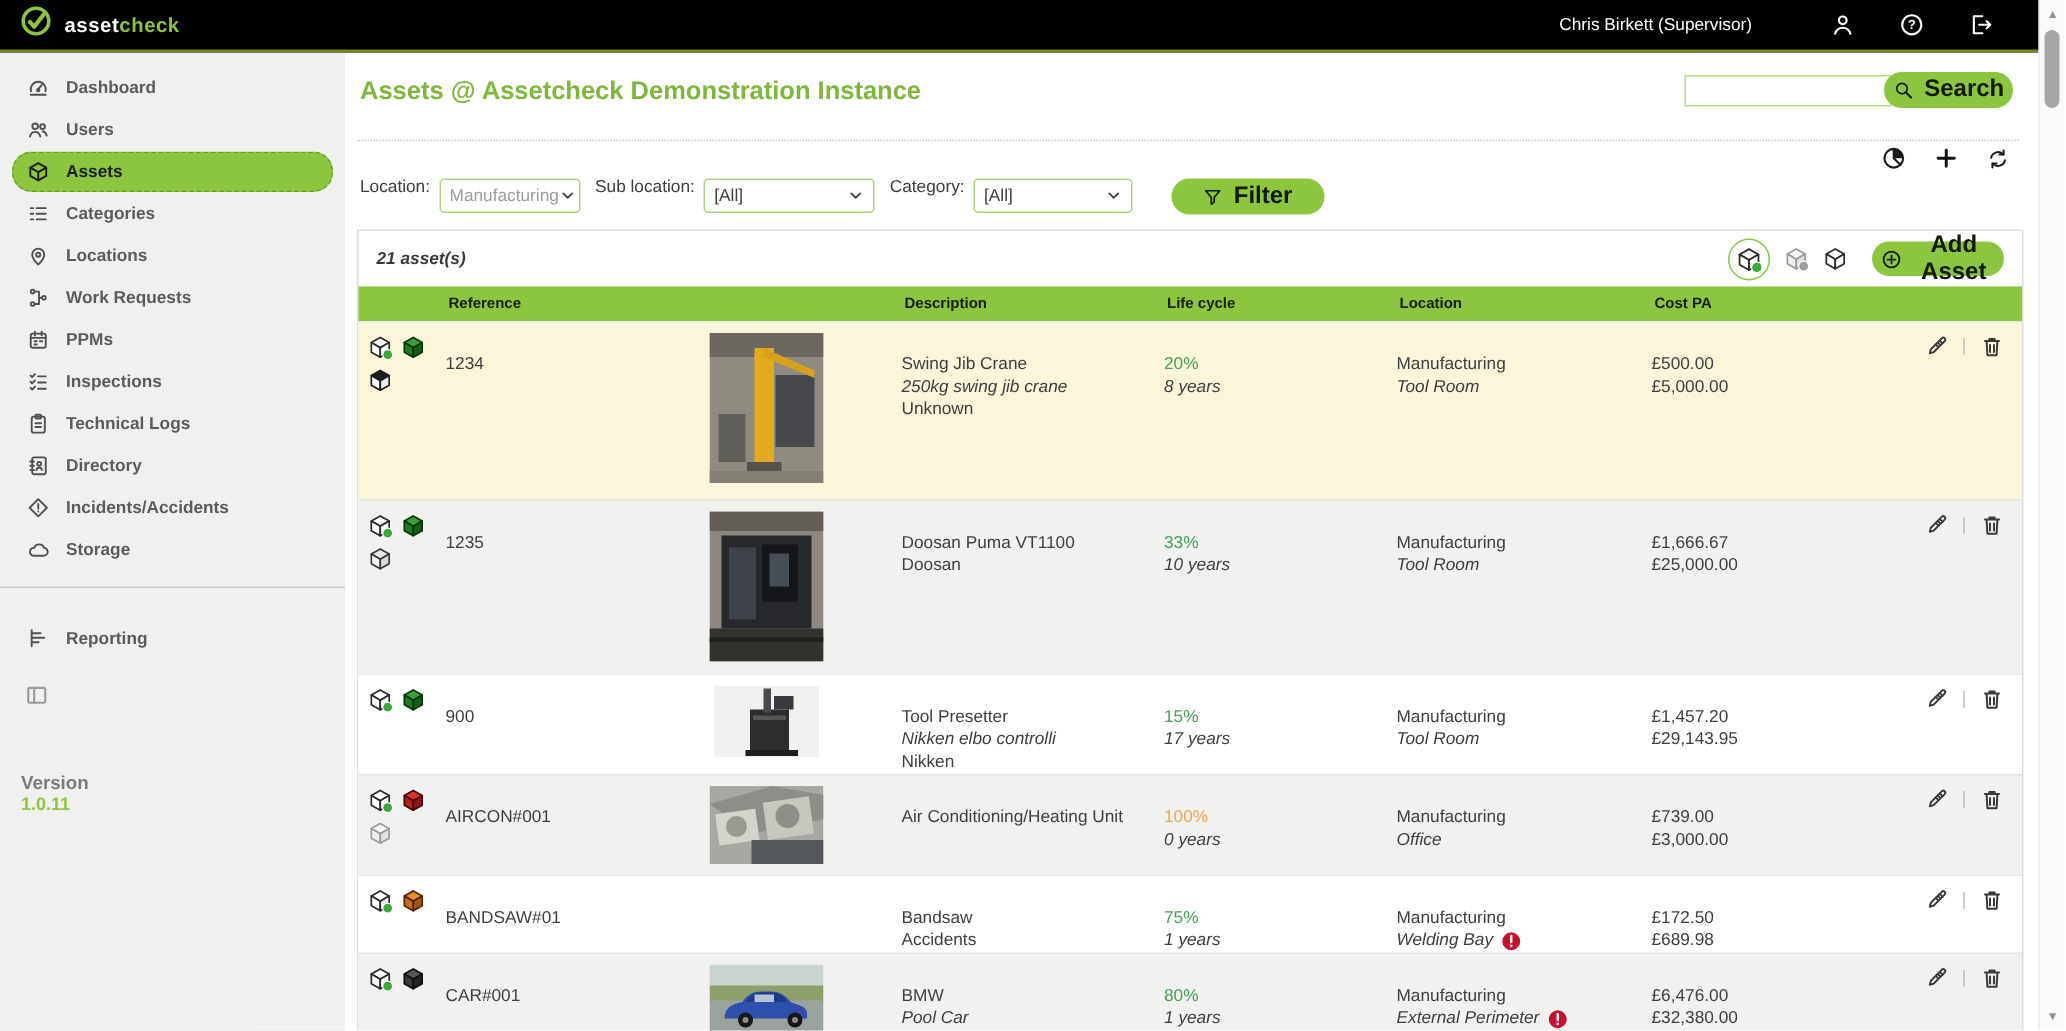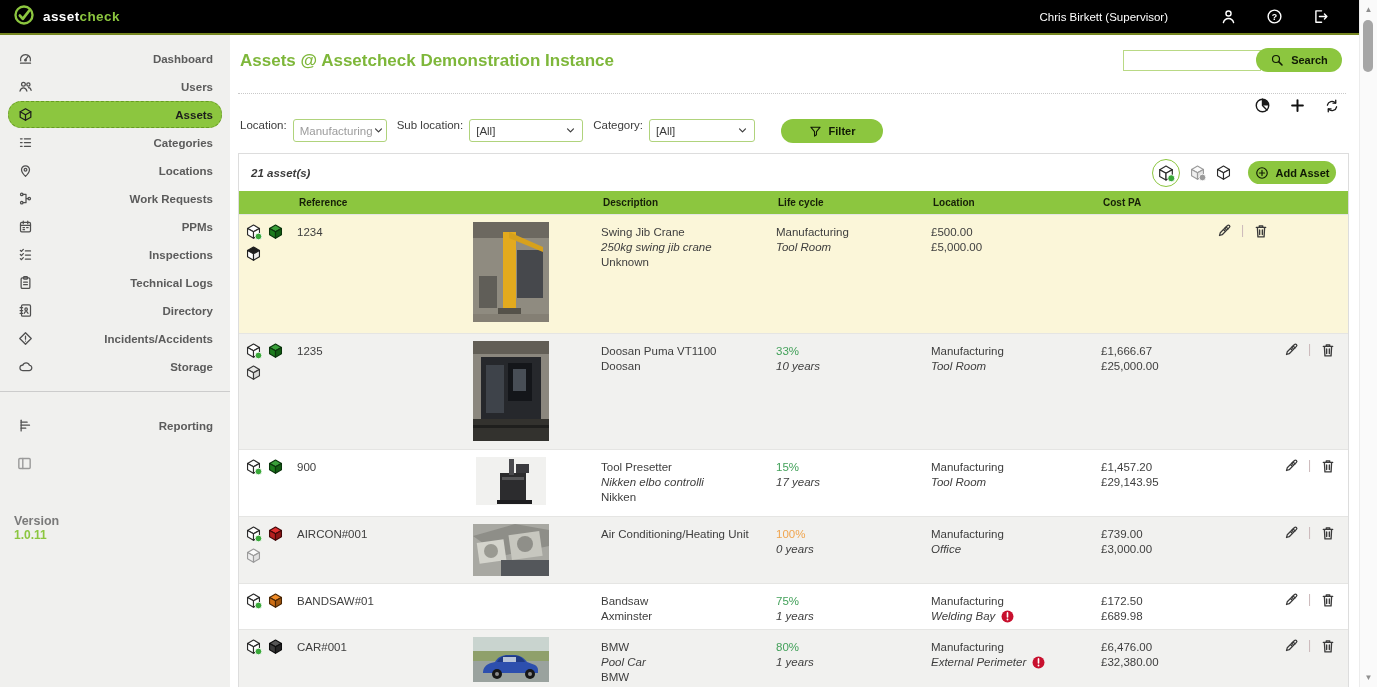--- a/index.html
+++ b/index.html
@@ -23,40 +23,39 @@
   .topbar-right{margin-left:auto;display:flex;align-items:center;margin-right:28px;gap:0}
   .user-name{color:#fff;font-size:11.5px;margin-right:26px}
   .tb-icon{display:flex;align-items:center;justify-content:center;width:24px;height:24px;margin-left:22px;cursor:pointer}
   
   .sidebar{position:absolute;left:0;top:35px;bottom:0;width:230px;background:#f0f0ee;z-index:5}
   .nav{padding-top:9px}
   .nav-item{
     display:flex;align-items:center;gap:11px;height:25px;margin:1px 8px;
     padding:0 8px;border-radius:13px;font-size:11.5px;font-weight:bold;color:#5b5b5b;cursor:pointer;
     border:1px dashed transparent;
-    justify-content:space-between;
   }
   .nav-item .ni-icon{display:flex;width:16px;justify-content:center}
   .nav-item.active{background:var(--accent);color:#1d1d1d;border:1px dashed #679b22}
   .nav-divider{border-top:1px solid #ccc;margin:11px 0 10px 0}
   .collapse-wrap{margin:16px 0 0 16px}
   .version{margin:38px 0 0 14px}
   .version-label{font-size:12.5px;font-weight:bold;color:#7a7a7a}
   .version-value{font-size:12px;font-weight:bold;color:var(--accent)}
   
   .main{position:absolute;left:230px;top:35px;right:17px;bottom:0;background:#fff}
   .page-title{position:absolute;left:10px;top:16px;font-size:17px;font-weight:bold;color:var(--accent-dark)}
   .search-input{
     position:absolute;left:893px;top:15px;width:126px;height:19px;
     border:1px solid #b9d985;outline:none;font-size:12px;padding:0 5px;background:#fff;
   }
   .btn{
     display:inline-flex;align-items:center;justify-content:center;gap:7px;
     background:var(--accent);border:none;border-radius:12px;
-    font-family:"Liberation Sans",sans-serif;font-size:11px;font-weight:bold;color:#101a05;cursor:pointer;
+    font-family:"Liberation Sans",sans-serif;font-size:16px;font-weight:bold;color:#101a05;cursor:pointer;
   }
   .search-btn{position:absolute;left:1026px;top:13px;width:86px;height:24px}
   .dotline{position:absolute;left:8px;right:14px;top:58px;border-top:1px dotted #c9c9c9}
   .quick-icons{position:absolute;right:20px;top:62px;display:flex;align-items:center;gap:18px}
   .q-icon{cursor:pointer;display:flex}
   
   .filterbar{position:absolute;left:10px;top:84px;display:flex;font-size:11.5px;color:#3c3c3c}
   .f-label{margin-right:6px}
   .selectbox{
     display:flex;align-items:center;justify-content:space-between;
@@ -73,21 +72,21 @@
   .view-icons{margin-left:auto;display:flex;align-items:center;gap:9px;margin-right:16px}
   .view-icon{display:flex;align-items:center;justify-content:center;cursor:pointer}
   .view-icon.active{width:26px;height:26px;border:1.5px solid var(--accent);border-radius:50%}
   .add-btn{width:88px;height:23px}
   .grid{display:grid;grid-template-columns:58px 124px 180px 175px 155px 170px 180px 1fr}
   .thead{background:var(--accent);height:23px;align-items:center;font-size:10px;font-weight:bold;color:#161f08}
   .thead div{padding-left:2px}
   .arow{border-top:1px solid #e5e5e3;font-size:11.5px;color:#3e3e3e;background:#fff;line-height:1.3}
   .arow.alt{background:#f1f1ef}
   .arow.hl{background:#fbf6d9}
-  .cell{padding-top:10px}
+  .cell{padding-top:21px}
   .c-icons{padding:8px 0 0 6px;display:flex;flex-wrap:wrap;gap:5px;align-content:flex-start;width:46px}
   .c-icons span{display:flex}
   .c-img{display:flex;justify-content:center;align-items:flex-start;padding-top:7px}
   .it{font-style:italic}
   .pct-ok{color:#43a15a}
   .pct-warn{color:#f0a54f}
   .subloc{display:flex;align-items:center;gap:6px}
   .c-act{display:flex;justify-content:flex-end;align-items:flex-start;gap:9px;padding:8px 12px 0 0}
   .abtn{cursor:pointer;display:flex}
   .sep{color:#cbb7ba;font-size:12px;line-height:15px}
@@ -435,20 +434,24 @@
               <rect x="25" y="86" width="23" height="6" fill="#55524a"></rect>
               <rect x="0" y="92" width="76" height="8" fill="#847f74"></rect>
             </svg>
           </div>
           <div class="cell">
             <div>Swing Jib Crane</div>
             <div class="it">250kg swing jib crane</div>
             <div>Unknown</div>
           </div>
           <div class="cell">
+            <div class="pct-ok">20%</div>
+            <div class="it">8 years</div>
+          </div>
+          <div class="cell">
             <div>Manufacturing</div>
             <div class="it subloc">
               <span>Tool Room</span>
             </div>
           </div>
           <div class="cell">
             <div>£500.00</div>
             <div>£5,000.00</div>
           </div>
           <div class="cell c-act">
@@ -688,21 +691,21 @@
                 <path d="M12 2.8 20.4 7.6 12 12.4 3.6 7.6Z" fill="#ef8c28" stroke="#4a2603" stroke-width="1.6" stroke-linejoin="round"></path>
                 <path d="M3.6 7.6 12 12.4V21.4L3.6 16.6Z" fill="#ce6f15" stroke="#4a2603" stroke-width="1.6" stroke-linejoin="round"></path>
                 <path d="M20.4 7.6 12 12.4V21.4L20.4 16.6Z" fill="#a3570e" stroke="#4a2603" stroke-width="1.6" stroke-linejoin="round"></path>
               </svg>
             </span>
           </div>
           <div class="cell">BANDSAW#01</div>
           <div class="cell c-img"></div>
           <div class="cell">
             <div>Bandsaw</div>
-            <div>Axminster</div>
+            <div>Accidents</div>
           </div>
           <div class="cell">
             <div class="pct-ok">75%</div>
             <div class="it">1 years</div>
           </div>
           <div class="cell">
             <div>Manufacturing</div>
             <div class="it subloc">
               <span>Welding Bay</span>
               <span style="display:flex">

